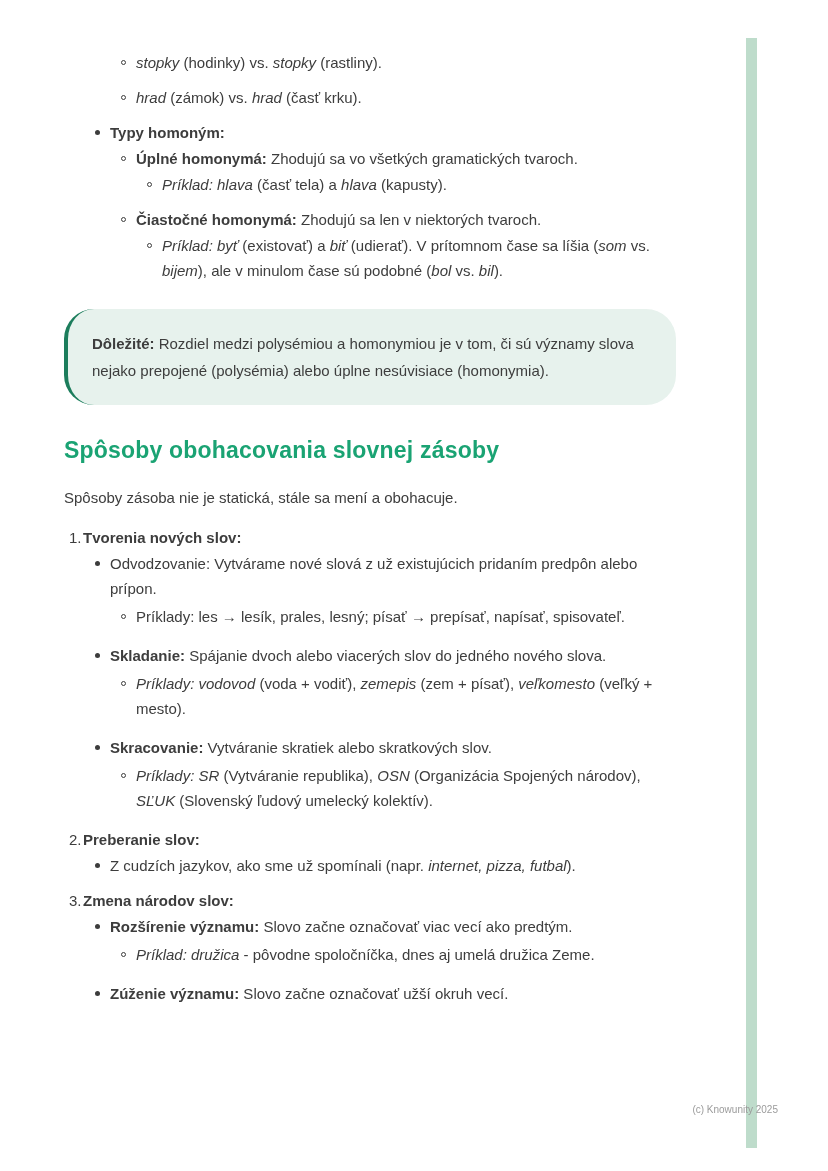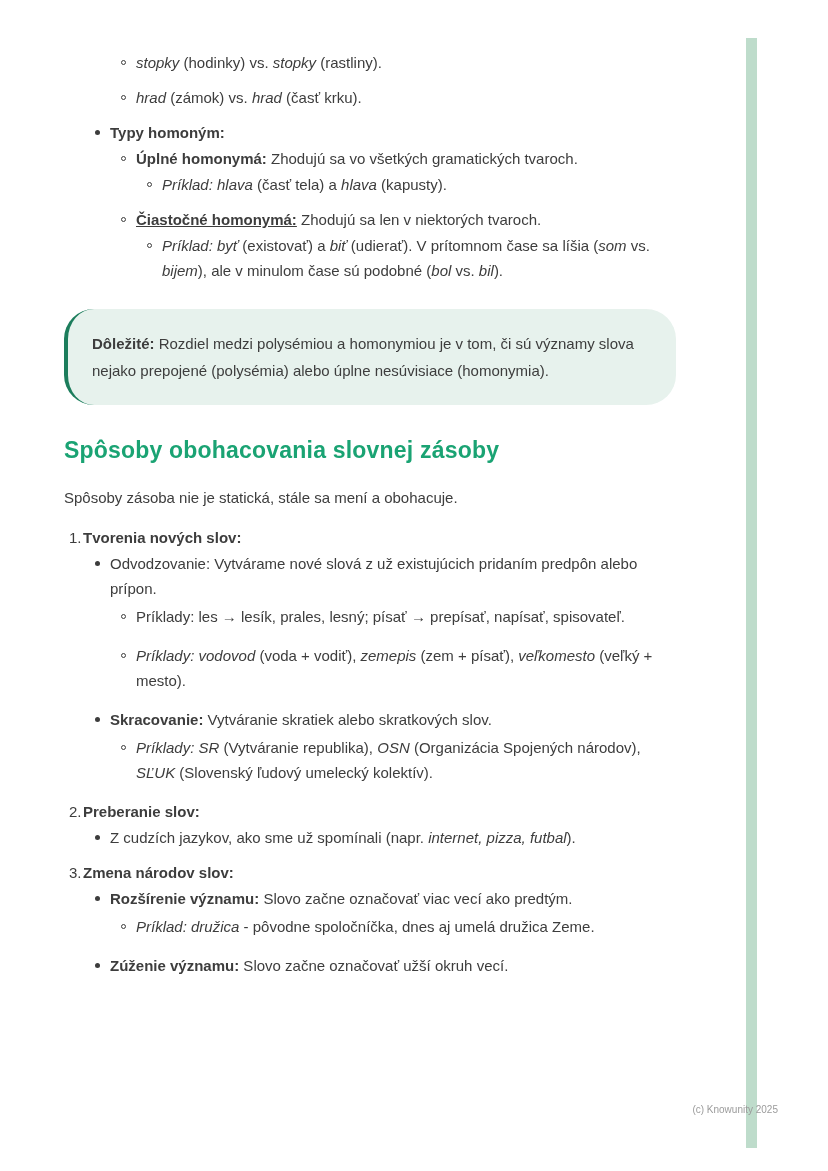--- a/index.html
+++ b/index.html
@@ -73,21 +73,21 @@
     <div class="li lvl2 mb1">
       <span class="mk circle"></span>
       <span class="tx"><span style="font-weight: 700;">Úplné homonymá:</span><span> Zhodujú sa vo všetkých gramatických tvaroch.</span></span>
     </div>
     <div class="li lvl3 mb10">
       <span class="mk circle"></span>
       <span class="tx"><span style="font-style: italic;">Príklad: hlava</span><span> (časť tela) a </span><span style="font-style: italic;">hlava</span><span> (kapusty).</span></span>
     </div>
     <div class="li lvl2 mb1">
       <span class="mk circle"></span>
-      <span class="tx"><span style="font-weight: 700; text-decoration: underline;">Čiastočné homonymá:</span><span> Zhodujú sa len v niektorých tvaroch.</span></span>
+      <span class="tx"><span style="font-weight: 700;">Čiastočné homonymá:</span><span> Zhodujú sa len v niektorých tvaroch.</span></span>
     </div>
     <div class="li lvl3">
       <span class="mk circle"></span>
       <span class="tx"><span style="font-style: italic;">Príklad: byť</span><span> (existovať) a </span><span style="font-style: italic;">biť</span><span> (udierať). V prítomnom čase sa líšia (</span><span style="font-style: italic;">som</span><span> vs. </span><span style="font-style: italic;">bijem</span><span>), ale v minulom čase sú podobné (</span><span style="font-style: italic;">bol</span><span> vs. </span><span style="font-style: italic;">bil</span><span>).</span></span>
     </div>
 
     <div class="callout">
       <span class="tx"><span style="font-weight: 700;">Dôležité:</span><span> Rozdiel medzi polysémiou a homonymiou je v tom, či sú významy slova nejako prepojené (polysémia) alebo úplne nesúvisiace (homonymia).</span></span>
     </div>
 
@@ -98,20 +98,24 @@
       <span class="mk num">1.</span>
       <span class="tx"><span style="font-weight: 700;">Tvorenia nových slov:</span></span>
     </div>
     <div class="li lvl1 mb3">
       <span class="mk disc"></span>
       <span class="tx"><span style="font-weight: 400;">Odvodzovanie:</span><span> Vytvárame nové slová z už existujúcich pridaním predpôn alebo prípon.</span></span>
     </div>
     <div class="li lvl2 mb14">
       <span class="mk circle"></span>
       <span class="tx"><span style="">Príklady: les → lesík, prales, lesný; písať → prepísať, napísať, spisovateľ.</span></span>
+    </div>
+    <div class="li lvl1 mb3">
+      <span class="mk disc"></span>
+      <span class="tx"><span style="font-weight: 700;">Skladanie:</span><span> Spájanie dvoch alebo viacerých slov do jedného nového slova.</span></span>
     </div>
     <div class="li lvl2 mb14">
       <span class="mk circle"></span>
       <span class="tx"><span style="font-style: italic;">Príklady: vodovod</span><span> (voda + vodiť), </span><span style="font-style: italic;">zemepis</span><span> (zem + písať), </span><span style="font-style: italic;">veľkomesto</span><span> (veľký + mesto).</span></span>
     </div>
     <div class="li lvl1 mb3">
       <span class="mk disc"></span>
       <span class="tx"><span style="font-weight: 700;">Skracovanie:</span><span> Vytváranie skratiek alebo skratkových slov.</span></span>
     </div>
     <div class="li lvl2 mb14">

